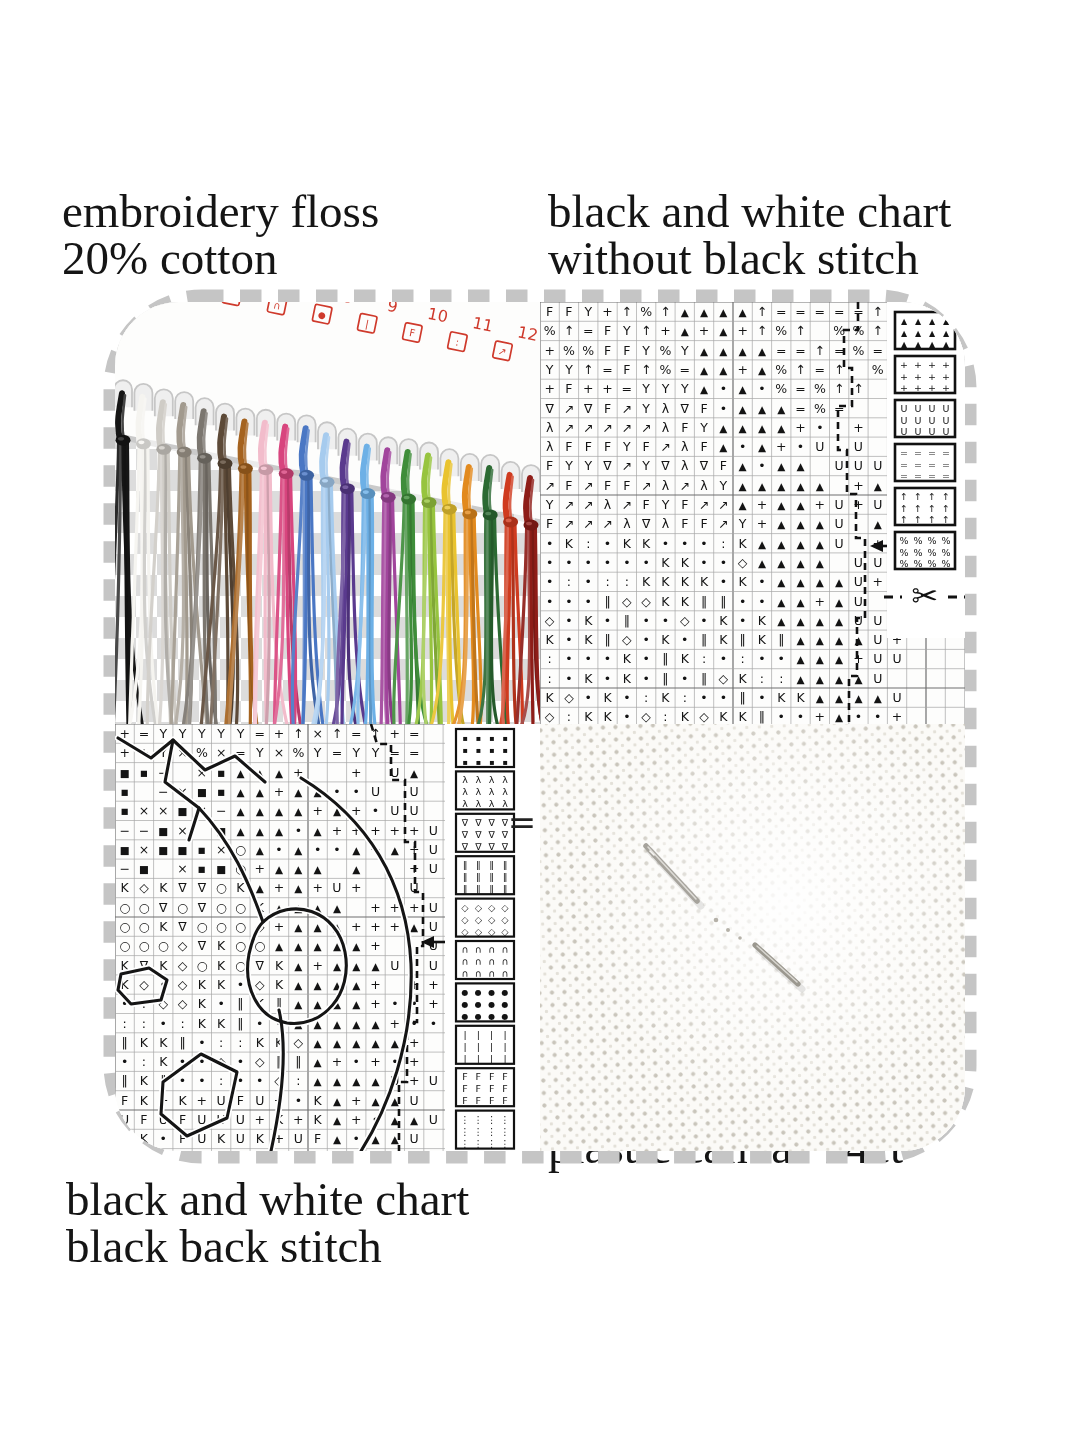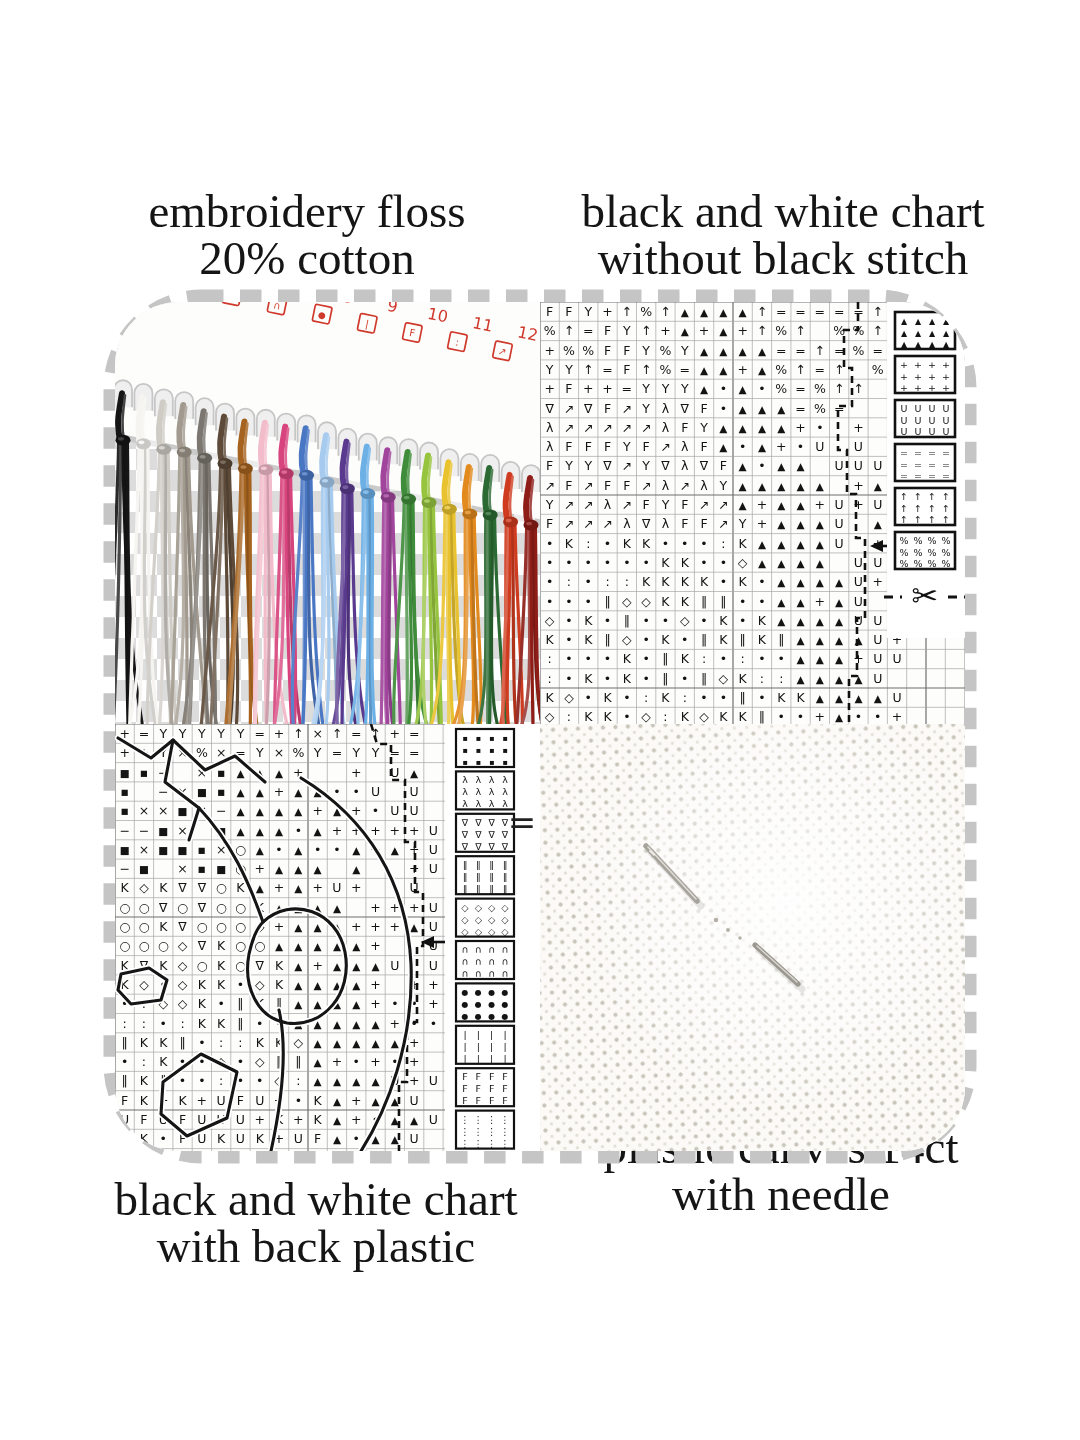--- a/index.html
+++ b/index.html
@@ -1,18 +1,18 @@
 <!DOCTYPE html>
 <html><head>
 <meta charset="utf-8">
 <style>
   html,body{margin:0;padding:0}
   body{width:1080px;height:1440px;background:#ffffff;position:relative;
        font-family:"Liberation Serif",serif;overflow:hidden}
-  .caption{position:absolute;text-align:center;font-size:47px;line-height:47px;
+  .caption{position:absolute;font-size:47px;line-height:47px;
            color:#151515;}
   .cap-tl{left:62px;top:188px;width:490px}
   .cap-tr{left:548px;top:188px;width:470px}
   .cap-bl{left:66px;top:1176px;width:500px}
   .cap-br{left:548px;top:1124px;width:466px}
   .frame-svg{position:absolute;left:0;top:0;width:1080px;height:1440px;pointer-events:none}
   .collage{position:absolute;left:115px;top:302px;width:850px;height:849px;
            border-radius:64px;overflow:hidden;background:#fff;
            display:grid;grid-template-columns:425px 425px;grid-template-rows:422px 427px}
   .q{position:relative;overflow:hidden;background:#fcfcfb}
@@ -27,25 +27,24 @@
 <div class="caption cap-tl">
   <div>embroidery floss</div>
   <div>20% cotton</div>
 </div>
 <div class="caption cap-tr">
   <div>black and white chart</div>
   <div>without black stitch</div>
 </div>
 <div class="caption cap-bl">
   <div>black and white chart</div>
-  <div>with back plastic</div>
+  <div>black back stitch</div>
 </div>
 <div class="caption cap-br">
   <div>plastic canvas 14ct</div>
-  <div>with needle</div>
 </div>
 
 <svg class="frame-svg">
   <rect id="frameRect" x="110" y="296" width="860" height="861" rx="92" fill="none" stroke-width="13" stroke-dasharray="21.5 16.5" stroke="#c5c5c5"></rect>
 </svg>
 
 <div class="collage">
   <div class="q">
     <svg id="flossSvg" width="425" height="422" viewBox="0 0 425 422">
         <pattern id="chk" width="42" height="42" patternUnits="userSpaceOnUse">

